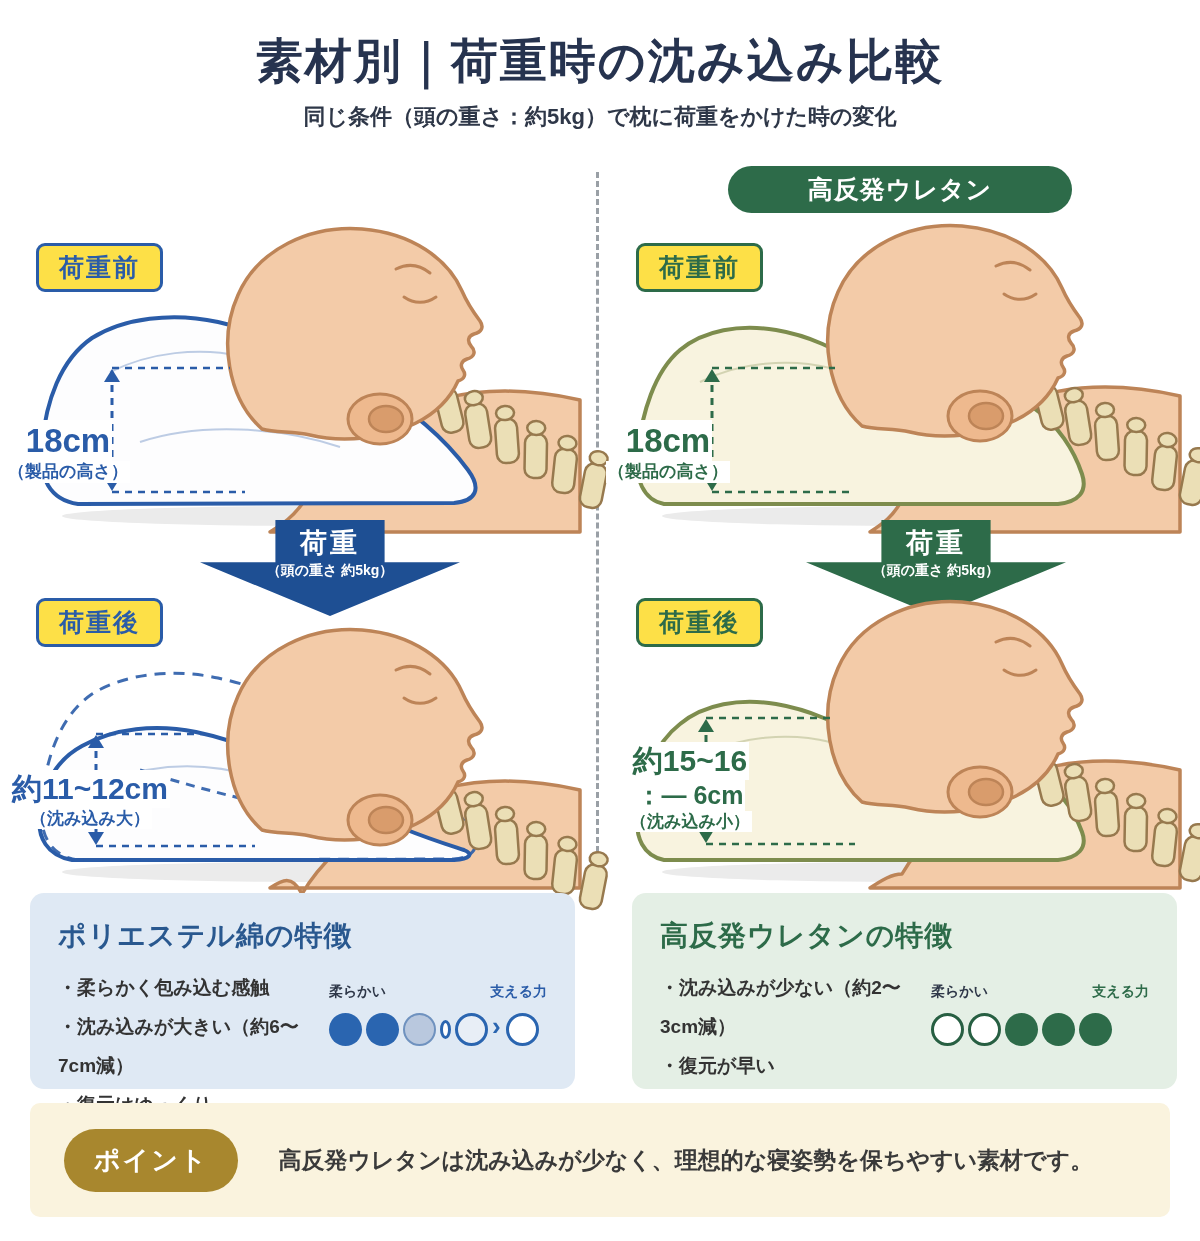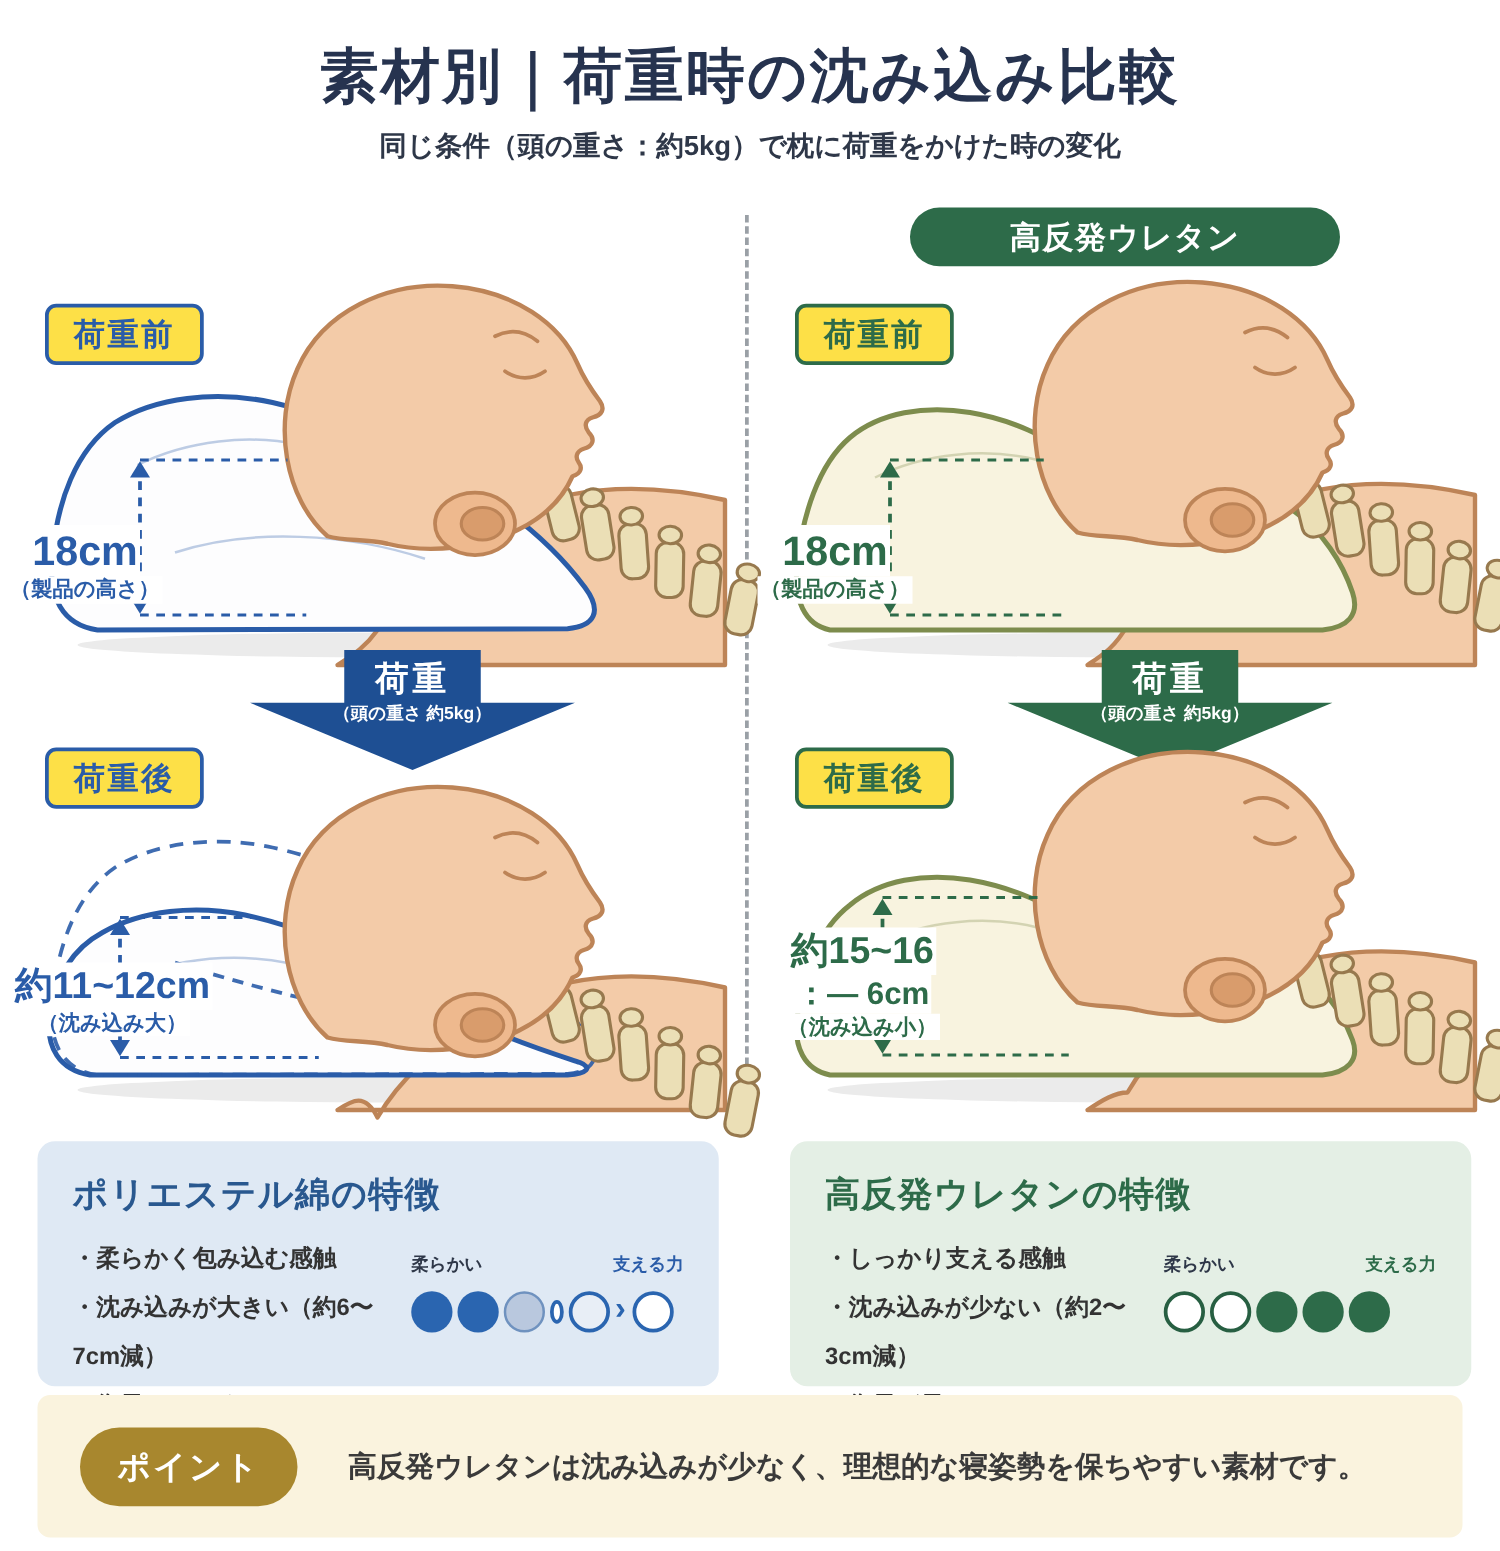--- a/index.html
+++ b/index.html
@@ -41,21 +41,21 @@
   .measure.green{color:var(--green);}
 
   .load-arrow{position:absolute;width:260px;height:96px;color:#fff;text-align:center;}
   .load-arrow .shape{position:absolute;inset:0;
     clip-path:polygon(29% 0,71% 0,71% 44%,100% 44%,50% 100%,0 44%,29% 44%);}
   .load-arrow.blue .shape{background:var(--blue-deep);}
   .load-arrow.green .shape{background:var(--green);}
   .load-arrow .lbl{position:absolute;top:5px;left:0;width:100%;font-size:27px;font-weight:900;letter-spacing:3px;}
   .load-arrow .sub{position:absolute;top:42px;left:0;width:100%;font-size:14px;font-weight:700;}
 
-  .feature-box{position:absolute;top:893px;width:545px;height:196px;border-radius:14px;padding:24px 28px;margin-top:20px;}
+  .feature-box{position:absolute;top:893px;width:545px;height:196px;border-radius:14px;padding:24px 28px;}
   .feature-box.theme-blue{left:30px;background:var(--lblue);}
   .feature-box.theme-green{left:632px;background:var(--lgreen);}
   .feature-box h2{font-size:28px;font-weight:900;letter-spacing:1px;}
   .feature-box.theme-blue h2{color:#29588f;}
   .feature-box.theme-green h2{color:var(--green);}
   .feature-row{display:flex;margin-top:14px;}
   .feature-bullets{flex:1;list-style:none;}
   .feature-bullets li{font-size:19px;font-weight:700;color:var(--text);line-height:2.05;}
   .feature-bullets li::before{content:"・";}
   .scale-block{width:218px;padding-top:14px;}
@@ -69,21 +69,21 @@
   .theme-blue .dot.mid{background:#b9c8de;border:2px solid #6f92bf;}
   .theme-blue .dot.outline{background:#e8eef6;border:3px solid var(--blue);}
   .theme-blue .dot.white{background:#fff;border:3px solid var(--blue);}
   .theme-blue .dot.oval{width:11px;height:19px;border-radius:50%;background:#fff;border:3px solid var(--blue);}
   .theme-blue .dot.chev{width:10px;height:33px;border-radius:0;background:none;position:relative;}
   .theme-blue .dot.chev::before{content:"›";position:absolute;top:-2px;left:0;color:var(--blue);font-size:26px;font-weight:900;}
   .theme-green .dot.filled{background:var(--green);}
   .theme-green .dot.white{background:#fff;border:3px solid #275f42;}
 
   .point-box{position:absolute;left:30px;top:1103px;width:1140px;height:114px;
-    background:var(--cream);border-radius:10px;display:flex;align-items:center;padding:0 34px;gap:40px;margin-top:13px;}
+    background:var(--cream);border-radius:10px;display:flex;align-items:center;padding:0 34px;gap:40px;}
   .point-badge{flex:0 0 auto;background:var(--gold);color:#fff;font-size:26px;font-weight:900;
     letter-spacing:2px;border-radius:34px;padding:14px 30px;}
   .point-lines{flex:1;}
   .point-lines div{font-size:23px;font-weight:800;color:#3a3a3a;line-height:1.85;}
 </style>
 </head>
 <body>
 
 <div class="page">
 
@@ -324,21 +324,20 @@
             <span class="dot white"></span>
           </div>
       </div>
     </div>
   </div>
 
   <div class="feature-box theme-green">
     <h2>高反発ウレタンの特徴</h2>
     <div class="feature-row">
       <ul class="feature-bullets">
-          <li>しっかり支える感触</li>
           <li>沈み込みが少ない（約2〜3cm減）</li>
           <li>復元が早い</li>
         </ul>
       <div class="scale-block">
         <div class="scale-labels">
           <span class="soft">柔らかい</span>
           <span class="support">支える力</span>
         </div>
         <div class="dots">
             <span class="dot white"></span>

